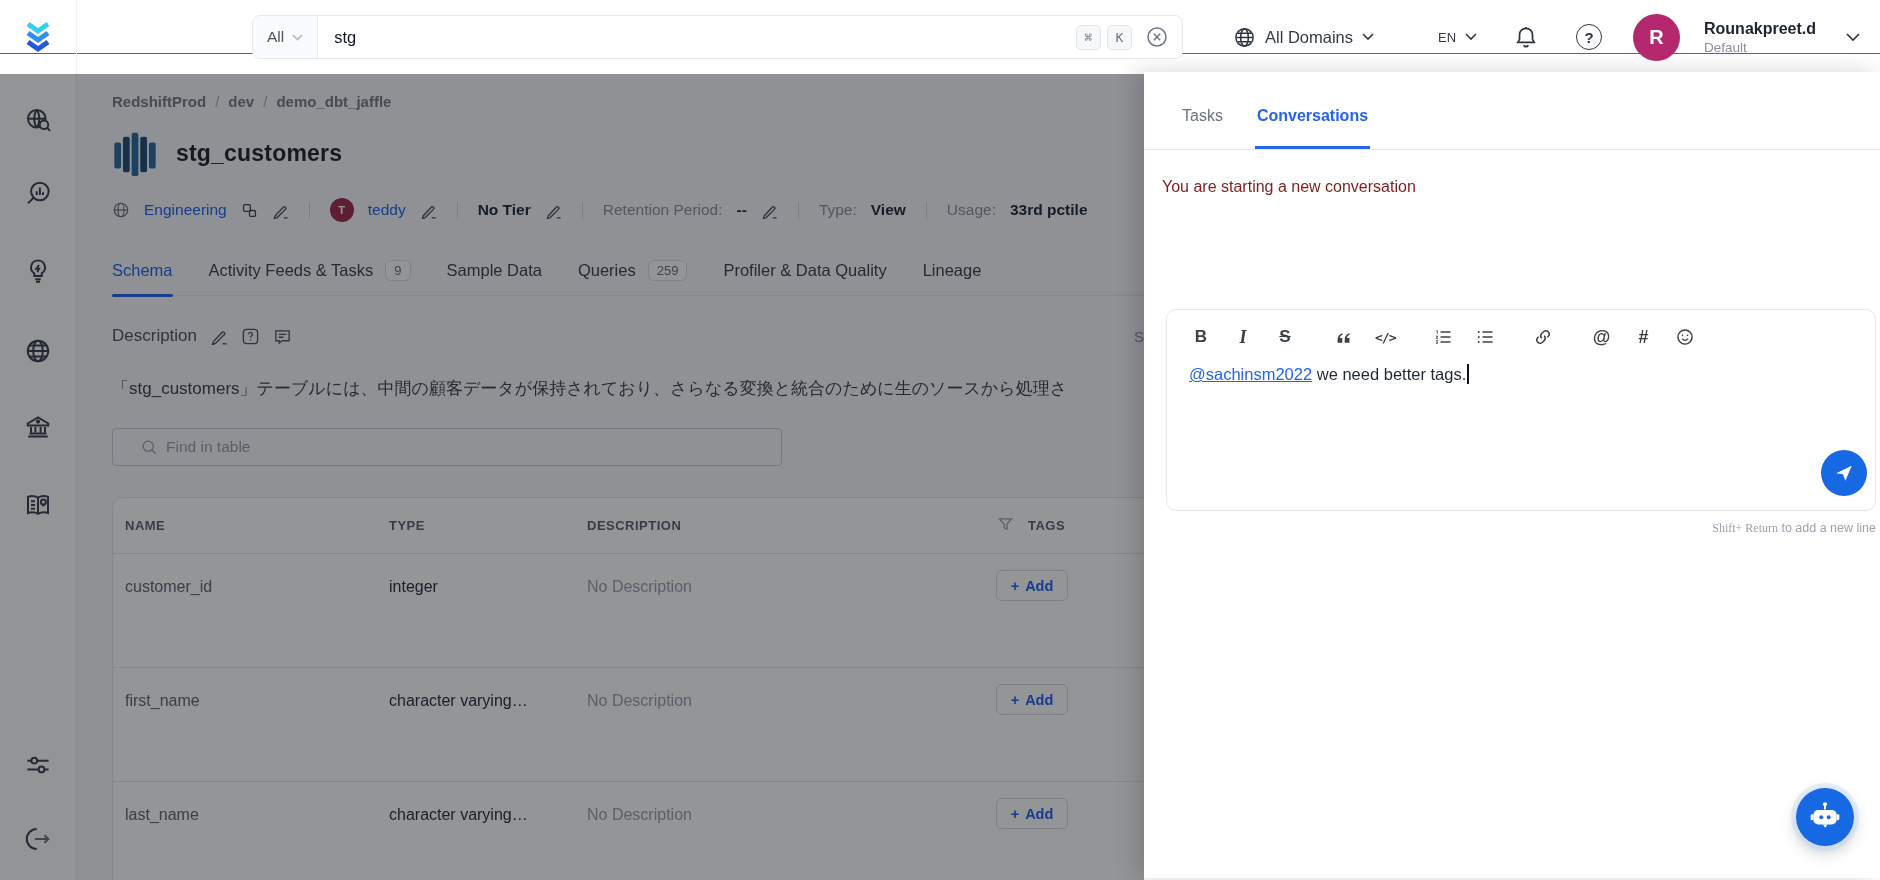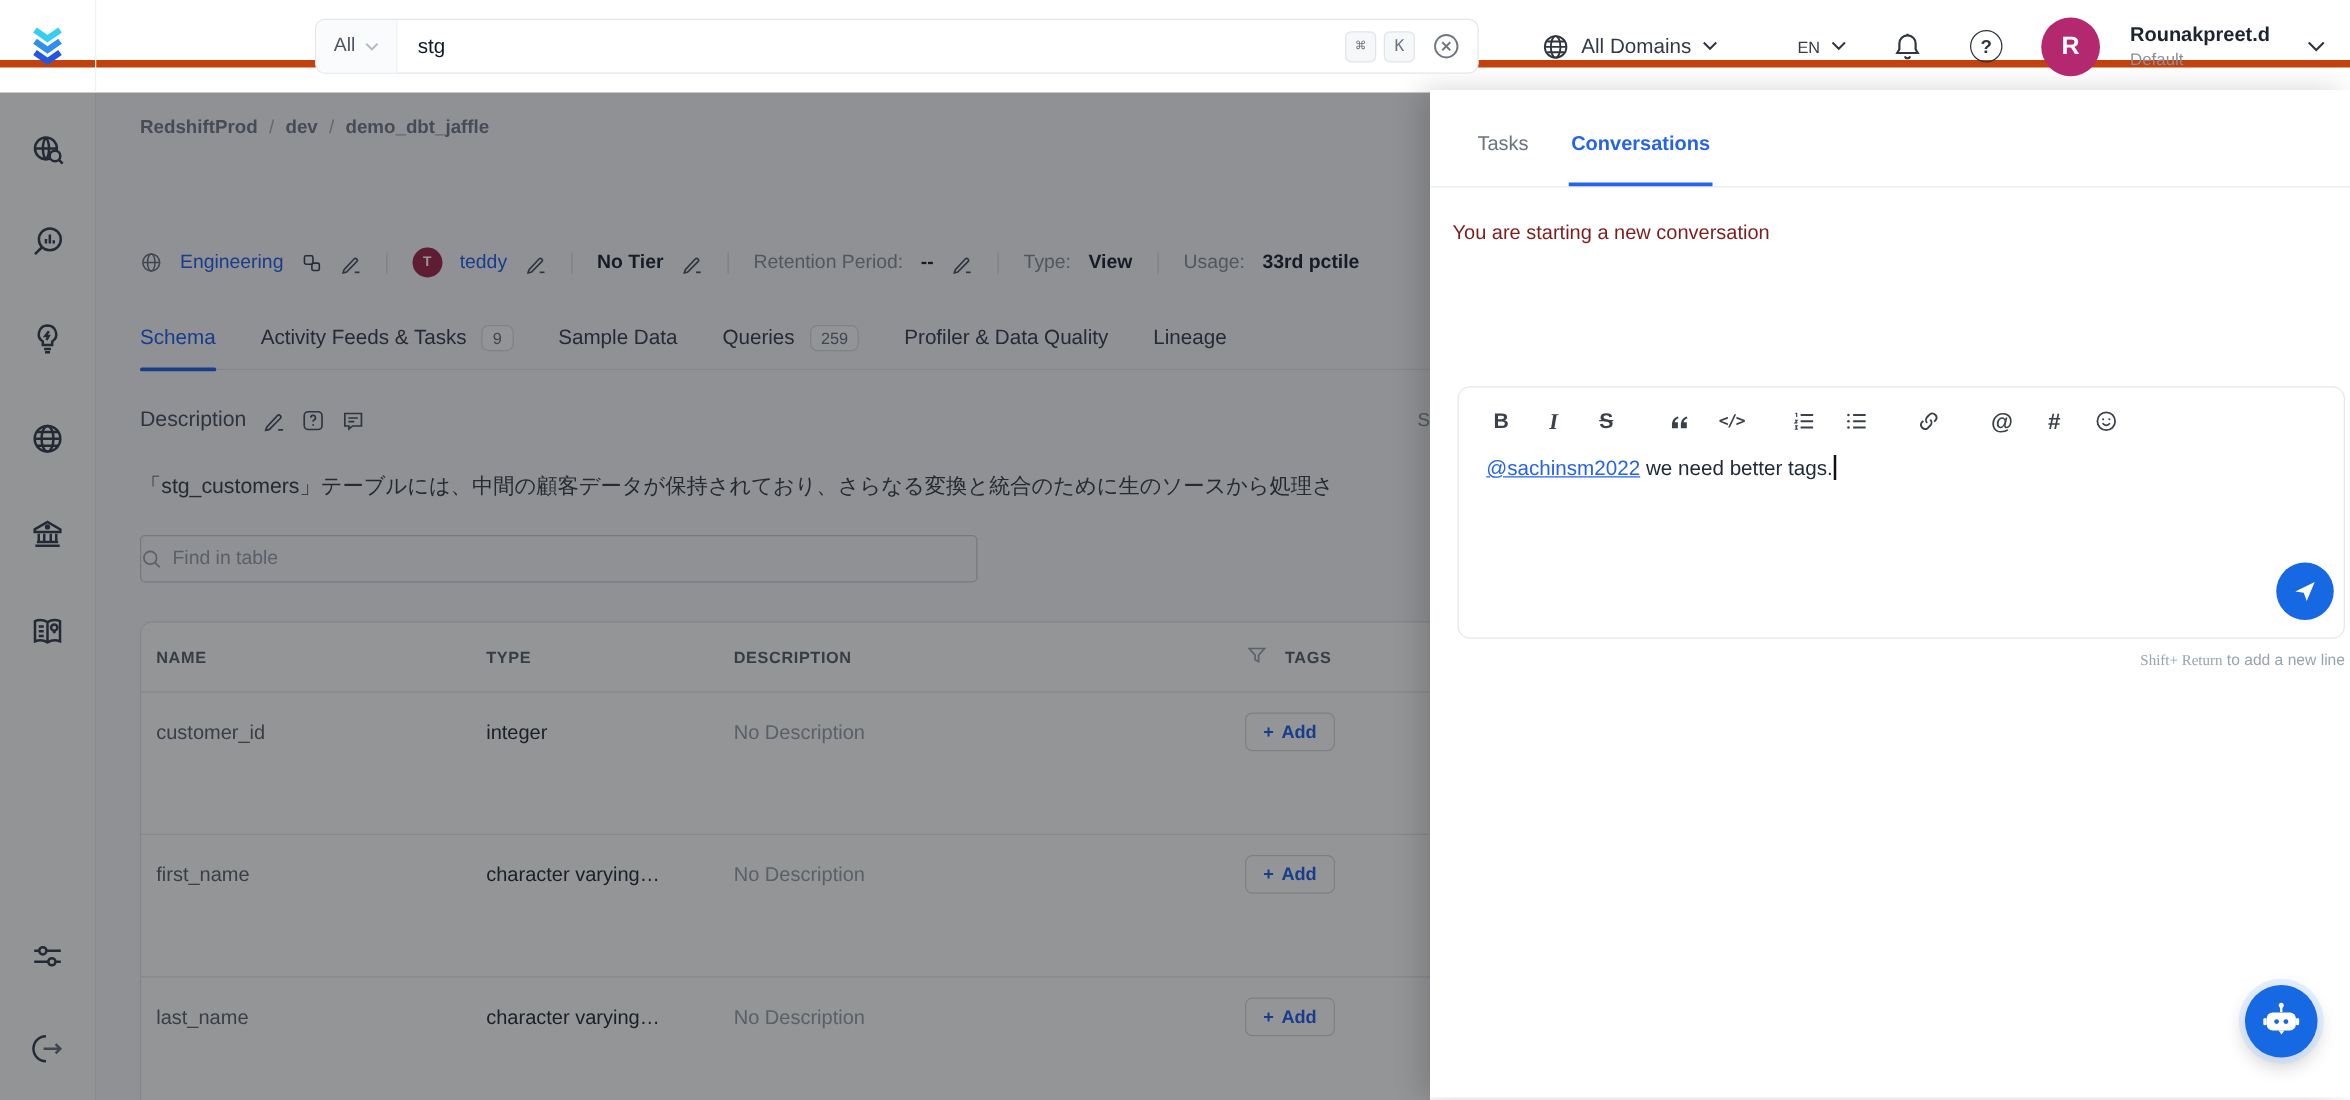--- a/index.html
+++ b/index.html
@@ -1,21 +1,21 @@
 <!DOCTYPE html>
 <html><head>
 <meta charset="utf-8">
 <style>
   * { box-sizing: border-box; margin: 0; padding: 0; }
   body { font-family: "Liberation Sans", sans-serif; background:#ddd; }
   #app { position:relative; width:1880px; height:880px; background:#fff; overflow:hidden; }
 
   
   .topbar { position:absolute; top:0; left:0; width:1880px; height:54px; background:#fff;
-            border-bottom:6px solid #c2410c; z-index:100; }
+            border-bottom:1px solid #c2410c; z-index:100; }
   .logo-cell { position:absolute; left:0; top:0; width:77px; height:74px; display:flex;
                align-items:center; justify-content:center; border-right:1px solid #f0f1f3; }
   .searchbar { position:absolute; left:252px; top:15px; width:931px; height:44px;
                border:1px solid #e3e6ea; border-radius:8px; display:flex; align-items:center; background:#fff; }
   .search-scope { display:flex; align-items:center; gap:8px; padding:0 14px; height:42px;
                   background:#fafbfc; border-right:1px solid #e9ebee; border-radius:7px 0 0 7px;
                   color:#4b5563; font-size:15.5px; cursor:pointer; }
   .search-input { flex:1; border:none; outline:none; font-size:16.5px; color:#111827; padding:0 16px; background:transparent; }
   .kbd { min-width:25px; height:25px; border:1px solid #e1e4e8; background:#f6f7f8; border-radius:5px;
          color:#6b7280; font-size:13px; display:flex; align-items:center; justify-content:center;
@@ -61,21 +61,21 @@
   .tab { display:flex; align-items:center; gap:12px; height:50px; cursor:pointer; position:relative; }
   .tab.active { color:#2563eb; font-weight:400; }
   .tab.active::after { content:""; position:absolute; left:0; right:0; bottom:-1px; height:3px; background:#2563eb; border-radius:2px; }
   .tab-badge { border:1px solid #d9dde3; border-radius:6px; padding:2px 8px; font-size:13px; color:#6b7280; background:rgba(255,255,255,.7); }
   .desc-row { position:absolute; left:35px; top:252px; width:1032px; display:flex; align-items:center; gap:13px; }
   .desc-label { font-size:17px; color:#4b5563; }
   .desc-ic { color:#4b5563; display:flex; cursor:pointer; }
   .desc-trunc { margin-left:auto; color:#8a929d; font-size:15px; }
   .jp-text { position:absolute; left:35px; top:303px; font-size:17px; color:#3d434d; white-space:nowrap; }
   .find-wrap { position:absolute; left:35px; top:354px; width:670px; height:38px; border:1px solid #c9ced6;
-               border-radius:4px; display:flex; align-items:center; padding:0 0; gap:8px; color:#9aa1ac; background:transparent; }
+               border-radius:4px; display:flex; align-items:center; padding:0 28px; gap:8px; color:#9aa1ac; background:transparent; }
   .find-input { border:none; outline:none; background:transparent; font-size:15.5px; color:#374151; flex:1; }
   .find-input::placeholder { color:#9aa1ac; }
   .table-card { position:absolute; left:35px; top:423px; width:1300px; background:#fff;
                 border:1px solid #e2e5e9; border-radius:10px 10px 0 0; }
   .t-header { position:relative; height:56px; border-bottom:1px solid #e6e8eb; font-size:13px; font-weight:700;
               letter-spacing:.5px; color:#5b6470; }
   .t-header span, .t-row > * { position:absolute; }
   .col-name { left:12px; } .col-type { left:276px; } .col-desc { left:474px; }
   .col-funnel { left:884px; } .col-tags { left:915px; }
   .t-header span { top:20px; }
@@ -274,20 +274,30 @@
   <div class="main">
 
     <div class="breadcrumb">
       <span class="bc-item">RedshiftProd</span>
       <span class="sep">/</span>
       <span class="bc-item">dev</span>
       <span class="sep">/</span>
       <span class="bc-item">demo_dbt_jaffle</span>
     </div>
 
+    <div class="title-row">
+      <svg width="46" height="50" viewBox="0 0 47 52">
+        <rect x="2" y="15" width="7" height="27" rx="2" fill="#2d6a9f"></rect>
+        <rect x="11" y="9" width="7" height="37" rx="2" fill="#1f4e79"></rect>
+        <rect x="20" y="5" width="7" height="45" rx="2" fill="#2d6a9f"></rect>
+        <rect x="29" y="9" width="7" height="37" rx="2" fill="#1f4e79"></rect>
+        <rect x="38" y="15" width="7" height="27" rx="2" fill="#2d6a9f"></rect>
+      </svg>
+      <span class="asset-title">stg_customers</span>
+    </div>
 
     <div class="meta-row">
       <svg width="18" height="18" viewBox="0 0 24 24" fill="none" stroke="#6b7280" stroke-width="1.6">
         <circle cx="12" cy="12" r="9"></circle>
           <ellipse cx="12" cy="12" rx="4" ry="9"></ellipse>
           <path d="M3.5 12h17"></path>
       </svg>
       <span class="link-blue">Engineering</span>
       <svg width="17" height="17" viewBox="0 0 20 20" fill="none" stroke="#3f4754" stroke-width="1.5">
         <rect x="3" y="3" width="8" height="8" rx="1.5"></rect>

